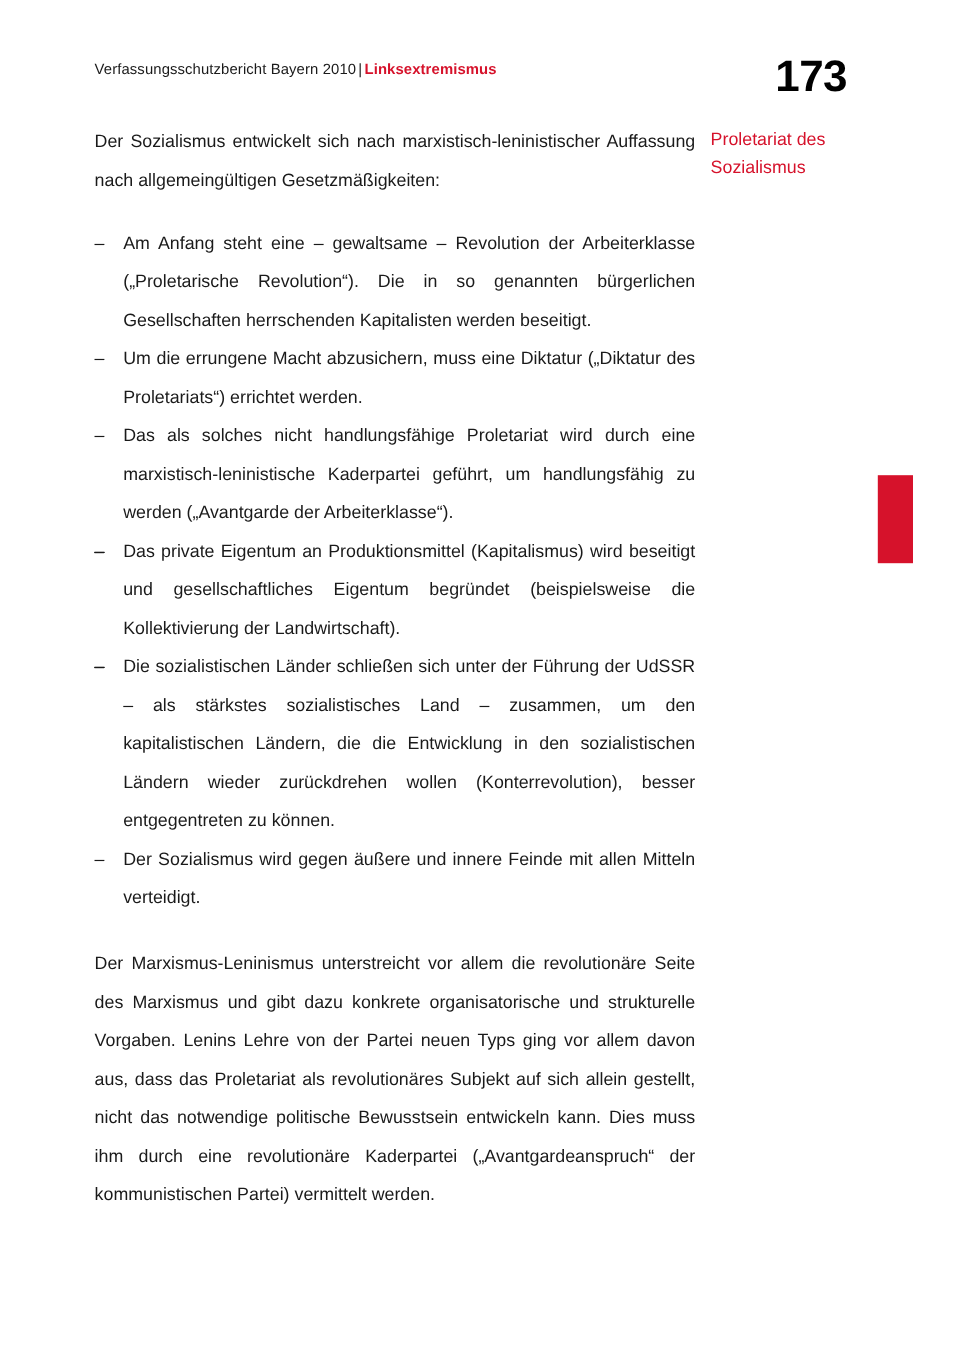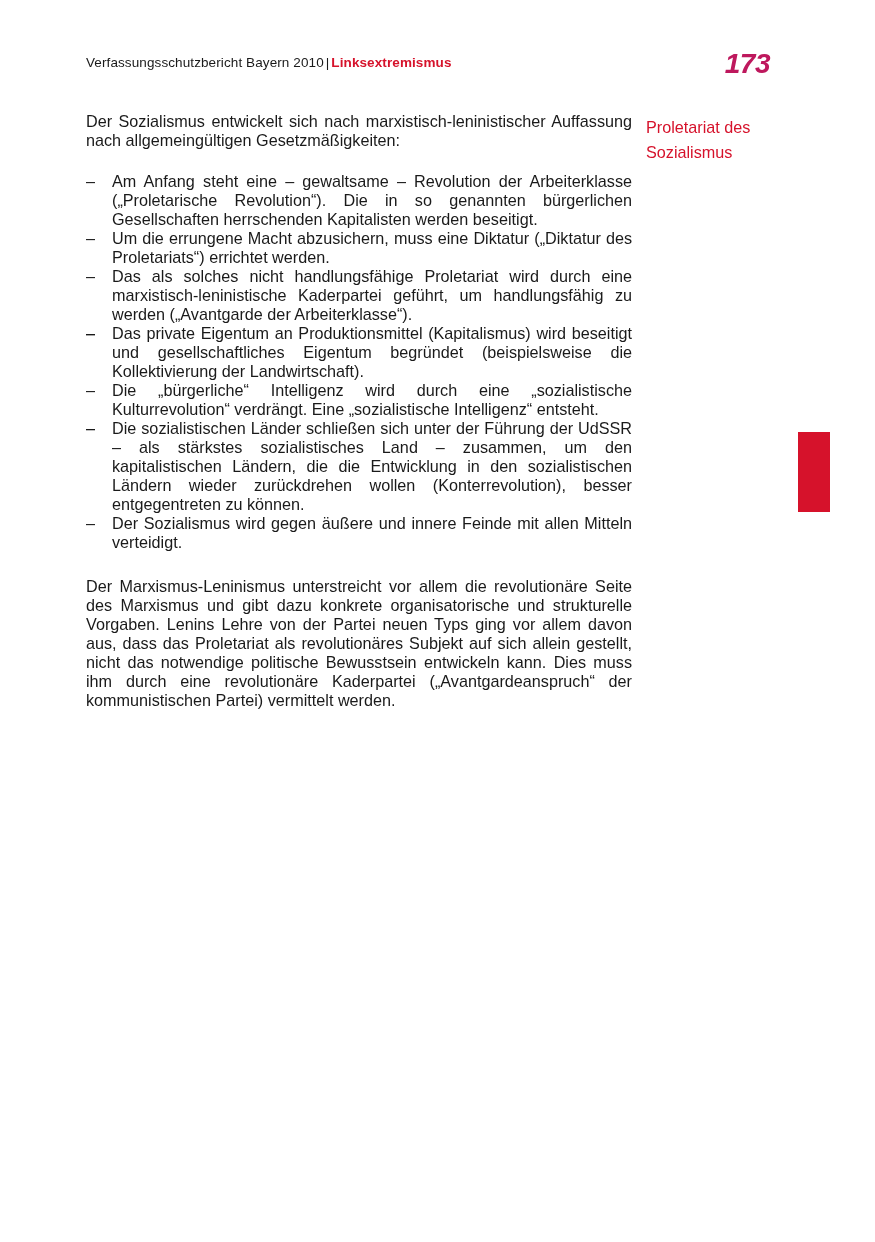--- a/index.html
+++ b/index.html
@@ -39,46 +39,45 @@
   }
   .header .section {
     color: #d6122b;
     font-weight: bold;
   }
 
   .page-number {
     position: absolute;
     right: 60px;
     top: 50px;
-    font-size: 28px;
+    font-size: 40px;
     font-weight: bold;
-    color: #be185d;
+    color: #000000;
     letter-spacing: -0.5px;
     line-height: 1;
-    font-style: italic;
   }
 
   
   .side-tab {
     position: absolute;
     right: 0;
     top: 432px;
     width: 32px;
     height: 80px;
     background: #d6122b;
   }
 
   
   .content {
     position: absolute;
     left: 86px;
     top: 112px;
     width: 546px;
     font-size: 16.2px;
-    line-height: 19px;
+    line-height: 35px;
     color: #1a1a1a;
   }
 
   .para {
     text-align: justify;
     margin: 0;
   }
   .para.intro {
     margin-bottom: 22px;
   }
@@ -132,21 +131,21 @@
   <div class="content">
     <p class="para intro">Der Sozialismus entwickelt sich nach marxistisch-leninistischer Auffassung nach allgemeingültigen Gesetzmäßigkeiten:</p>
 
     <ul class="dashlist">
       <li><span class="dash">–</span><span>Am Anfang steht eine – gewaltsame – Revolution der Arbeiterklasse („Proletarische Revolution“). Die in so genannten bürgerlichen Gesellschaften herrschenden Kapitalisten werden beseitigt.</span></li>
       <li><span class="dash">–</span><span>Um die errungene Macht abzusichern, muss eine Diktatur („Diktatur des Proletariats“) errichtet werden.</span></li>
       <li><span class="dash">–</span><span>Das als solches nicht handlungsfähige Proletariat wird durch eine marxistisch-leninistische Kaderpartei geführt, um handlungsfähig zu werden („Avantgarde der Arbeiterklasse“).</span></li>
       <li><span class="dash">–</span></li>
       <li><span class="dash">–</span></li>
       <li><span class="dash">–</span><span>Das private Eigentum an Produktionsmittel (Kapitalismus) wird beseitigt und gesellschaftliches Eigentum begründet (beispielsweise die Kollektivierung der Landwirtschaft).</span></li>
-      <li><span class="dash">–</span><span>Die „bürgerliche“ Intelligenz wird durch eine „sozialistische Kulturrevolution“ verdrängt. Eine „sozialistische Intelligenz“ entsteht.</span></li>
+      <li><span class="dash">–</span></li>
       <li><span class="dash">–</span></li>
       <li><span class="dash">–</span><span>Die sozialistischen Länder schließen sich unter der Führung der UdSSR – als stärkstes sozialistisches Land – zusammen, um den kapitalistischen Ländern, die die Entwicklung in den sozialistischen Ländern wieder zurückdrehen wollen (Konterrevolution), besser entgegentreten zu können.</span></li>
       <li><span class="dash">–</span><span>Der Sozialismus wird gegen äußere und innere Feinde mit allen Mitteln verteidigt.</span></li>
     </ul>
 
     <p class="para closing">Der Marxismus-Leninismus unterstreicht vor allem die revolutionäre Seite des Marxismus und gibt dazu konkrete organisatorische und strukturelle Vorgaben. Lenins Lehre von der Partei neuen Typs ging vor allem davon aus, dass das Proletariat als revolutionäres Subjekt auf sich allein gestellt, nicht das notwendige politische Bewusstsein entwickeln kann. Dies muss ihm durch eine revolutionäre Kaderpartei („Avantgardeanspruch“ der kommunistischen Partei) vermittelt werden.</p>
   </div>
 
   <div class="margin-note note-1">Proletariat des Sozialismus</div>
 

